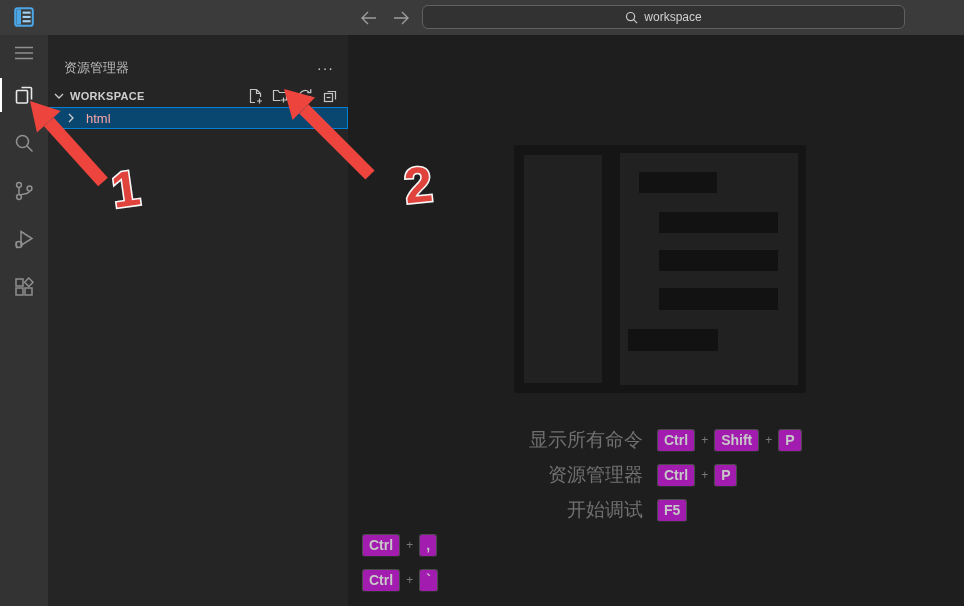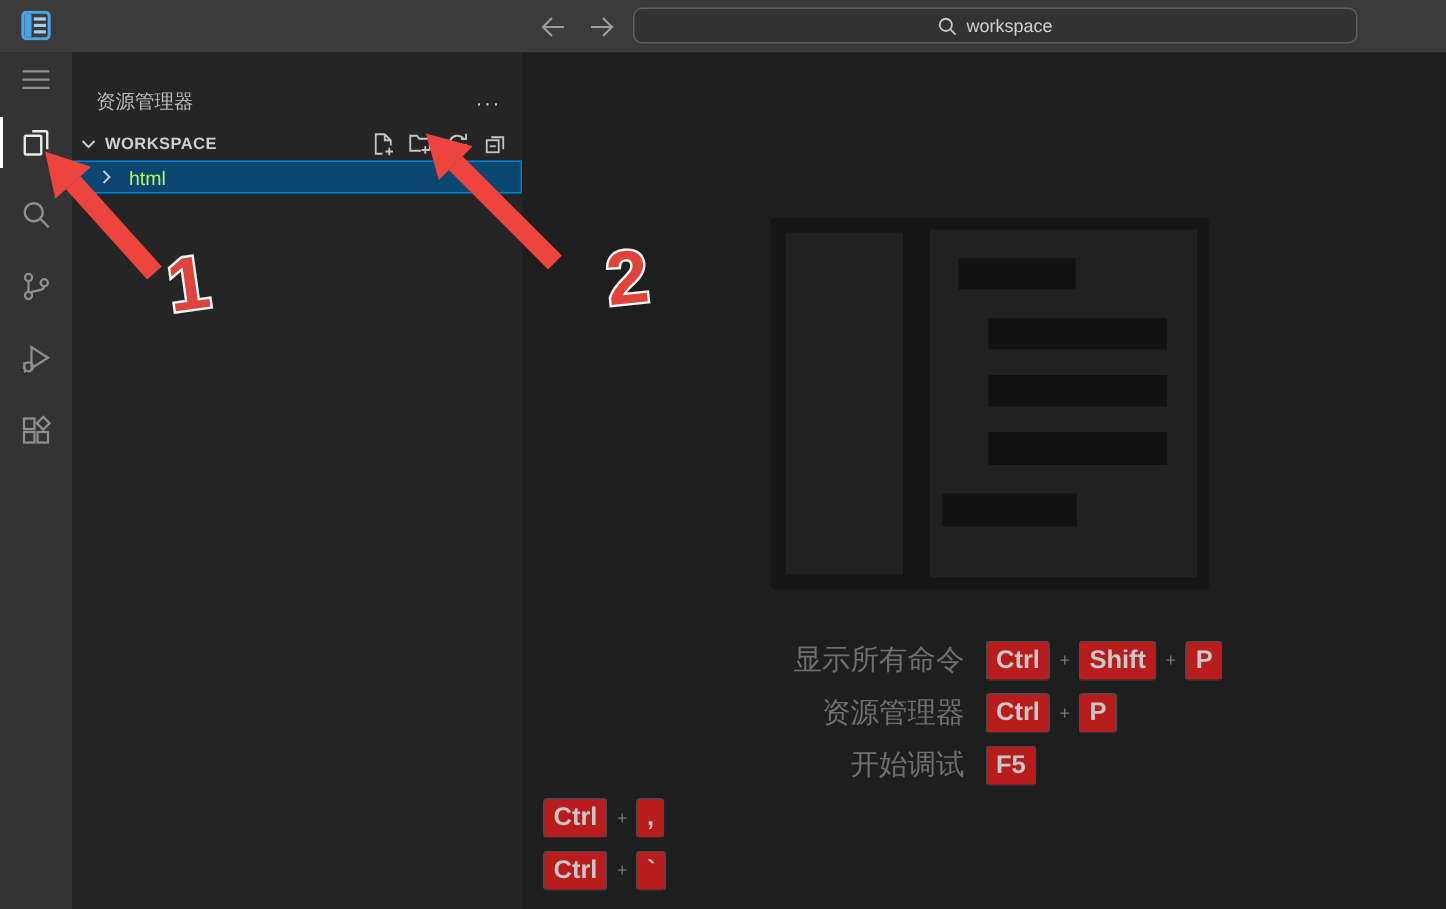--- a/index.html
+++ b/index.html
@@ -30,41 +30,41 @@
   
   .sidebar { position:absolute; top:35px; left:48px; width:300px; height:571px; background:#252526; }
   .sidebar-header { height:35px; display:flex; align-items:center; justify-content:space-between; padding:0 14px 0 16px;margin-top:15px; }
   .sidebar-title { color:#bcbcbc; font-size:13px; }
   .more-actions { color:#cccccc; font-size:14px; letter-spacing:1px; line-height:10px; }
   .section-row { height:22px; display:flex; align-items:center; padding:0 10px 0 3px; }
   .section-label { color:#cfcfcf; font-size:11px; font-weight:bold; margin-left:3px; flex:1; letter-spacing:0.3px; }
   .section-actions { display:flex; align-items:center; gap:9px; color:#c5c5c5; }
   .tree-row {
     height:22px; display:flex; align-items:center; gap:7px; padding-left:14px;
-    background:#094771; border:1px solid #007fd4; color:#bef264; font-size:13px;
+    background:#094771; border:1px solid #007fd4; color:#fca5a5; font-size:13px;
   }
   .tree-chevron { display:flex; color:#cccccc; }
   
   .editor { position:absolute; top:35px; left:348px; width:616px; height:571px; background:#1e1e1e; }
   .watermark { position:absolute; left:166px; top:110px; width:292px; height:248px; background:#151515; border-radius:3px; }
   .wm-left  { position:absolute; left:10px; top:10px; width:78px; height:228px; background:#212121; }
   .wm-right { position:absolute; left:106px; top:8px; width:178px; height:232px; background:#212121; }
   .wm-bar { position:absolute; background:#121212; }
   .wm-bar:nth-child(1) { left:19px; top:19px;  width:78px;  height:21px; }
   .wm-bar:nth-child(2) { left:39px; top:59px;  width:119px; height:21px; }
   .wm-bar:nth-child(3) { left:39px; top:97px;  width:119px; height:21px; }
   .wm-bar:nth-child(4) { left:39px; top:135px; width:119px; height:22px; }
   .wm-bar:nth-child(5) { left:8px;  top:176px; width:90px;  height:22px; }
   .shortcuts { position:absolute; left:0; top:394px; width:616px; display:flex; flex-direction:column; gap:13px; }
   .sc-row { display:flex; align-items:center; height:22px; }
   .sc-label { width:295px; text-align:right; color:#707070; font-size:19px; }
   .sc-keys { margin-left:14px; display:flex; align-items:center; gap:6px; }
   .kbd {
-    display:inline-block; background:#b91c1c; border:1px solid #4a4a4a; border-bottom-color:#2e2e2e;
-    border-radius:3px; padding:2px 6px 3px; font-size:17px; font-weight:bold; color:#c8c8c8;
+    display:inline-block; background:#a21caf; border:1px solid #4a4a4a; border-bottom-color:#2e2e2e;
+    border-radius:3px; padding:2px 6px 3px; font-size:14px; font-weight:bold; color:#c8c8c8;
     min-width:10px; text-align:center;
   }
   .sc-plus { color:#787878; font-size:12px; }
   
   .overlay { position:absolute; inset:0; width:964px; height:606px; pointer-events:none; z-index:50; }
   svg.icon { display:block; }
 </style>
 </head>
 <body>
 

